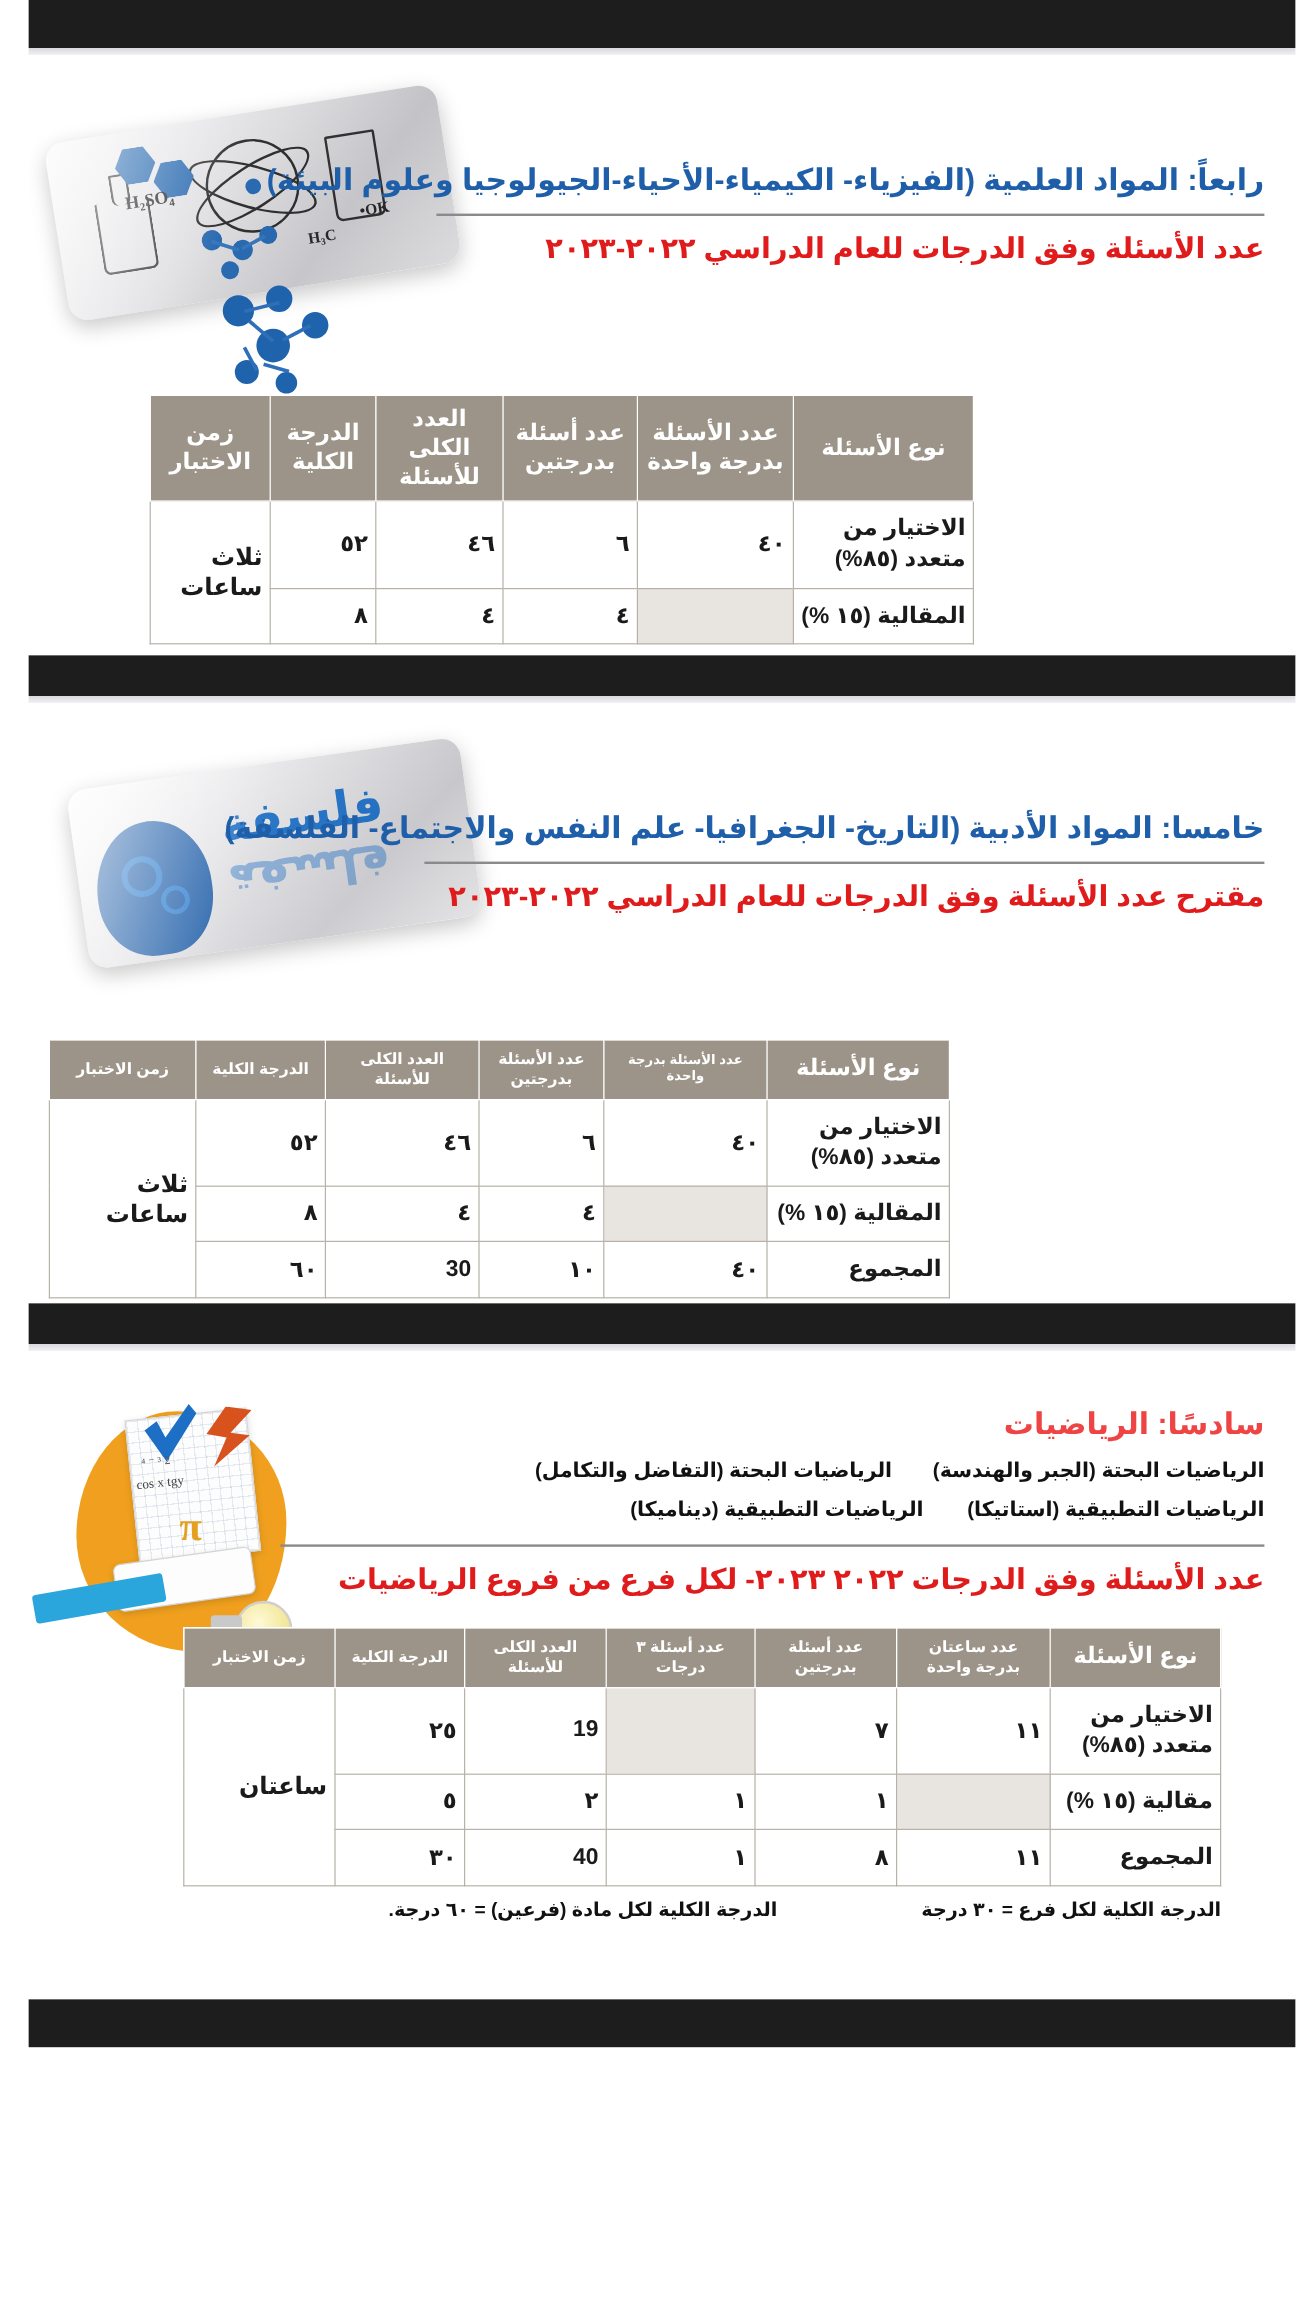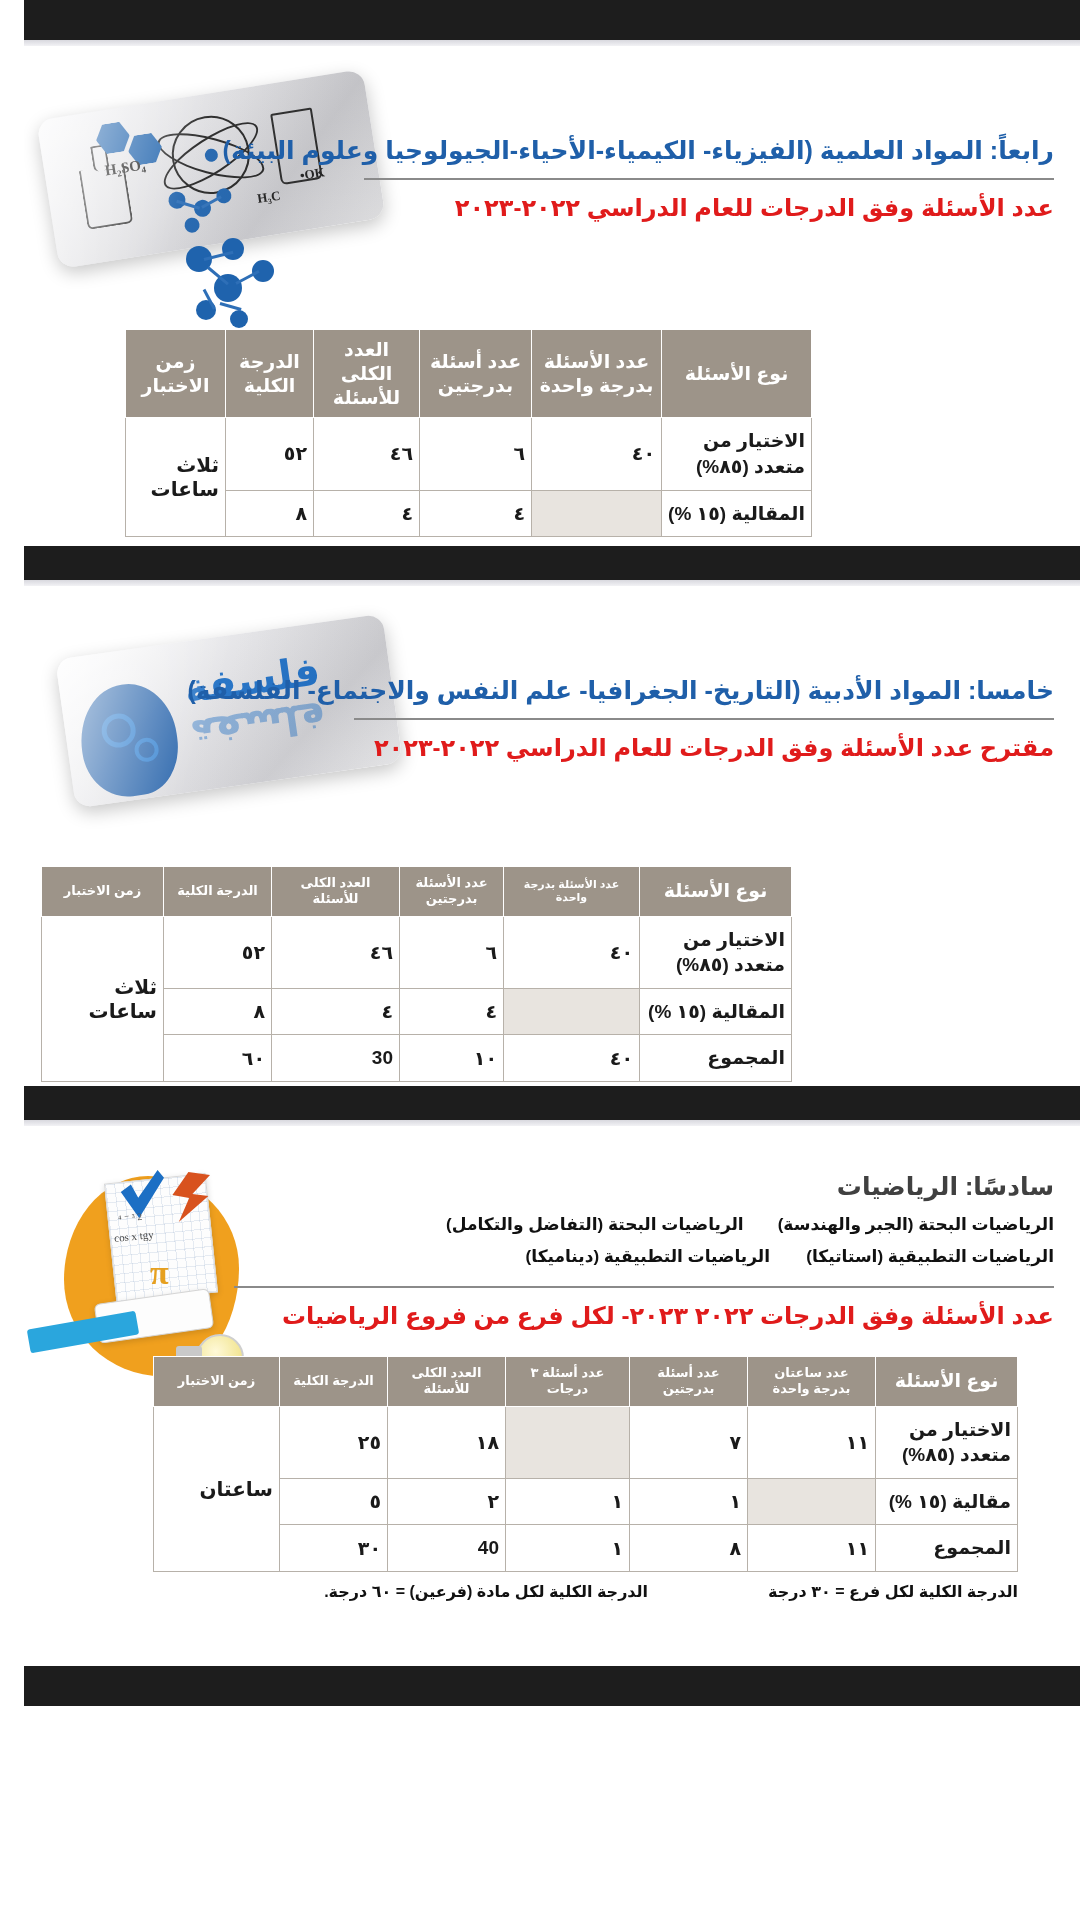--- a/index.html
+++ b/index.html
@@ -63,21 +63,21 @@
   .head-blue {
     color: #1F5FA9;
     font-weight: bold;
     font-size: 25px;
     line-height: 1.35;
     direction: rtl;
     text-align: right;
     white-space: nowrap;
   }
   .head-blue-sm {
-    color: #404040;
+    color: #ef4444;
     font-weight: bold;
     font-size: 25px;
     direction: rtl;
     text-align: right;
   }
   .rule {
     height: 2px;
     background: #8a8a8a;
     margin: 10px 0 12px 0;
   }
@@ -424,21 +424,21 @@
             <th class="small" style="width:108px;">الدرجة الكلية</th>
             <th class="small" style="width:126px;">زمن الاختبار</th>
           </tr>
         </thead>
         <tbody>
           <tr>
             <td class="typecell">الاختيار من متعدد (٨٥%)</td>
             <td>١١</td>
             <td>٧</td>
             <td class="blank"></td>
-            <td>١٨</td>
+            <td>19</td>
             <td>٢٥</td>
             <td class="timecell" rowspan="3">ساعتان</td>
           </tr>
           <tr>
             <td class="typecell">مقالية (١٥ %)</td>
             <td class="blank"></td>
             <td>١</td>
             <td>١</td>
             <td>٢</td>
             <td>٥</td>

